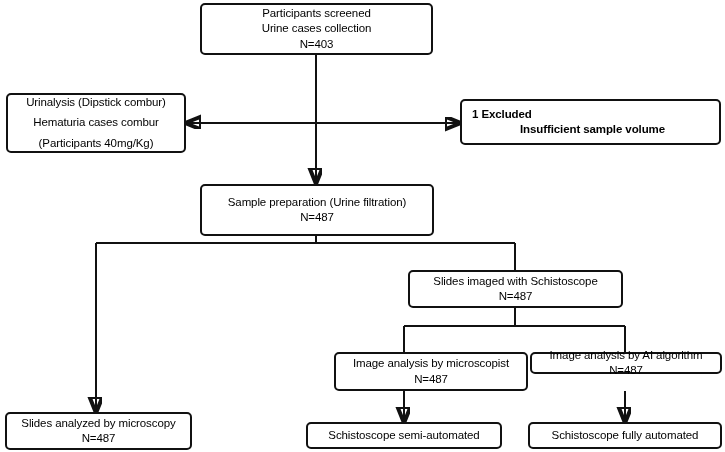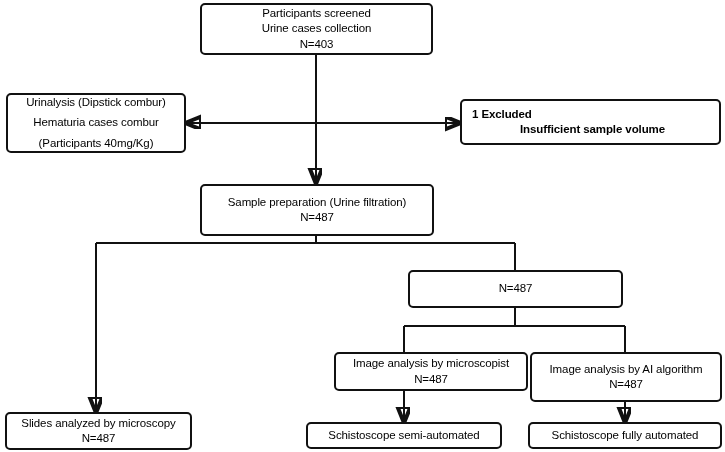--- a/index.html
+++ b/index.html
@@ -108,29 +108,30 @@
     <span class="line">1 Excluded</span>
     <span class="line indent">Insufficient sample volume</span>
   </div>
 
   <div class="node" style="left:200px; top:184px; width:234px; height:52px;">
     <span class="line">Sample preparation (Urine filtration)</span>
     <span class="line">N=487</span>
   </div>
 
   <div class="node" style="left:408px; top:270px; width:215px; height:38px;">
+    <span class="line">Slides imaged with Schistoscope</span>
     <span class="line">N=487</span>
   </div>
 
   <div class="node" style="left:307px; top:352px; width:194px; height:39px;margin-left:27px;">
     <span class="line">Image analysis by microscopist</span>
     <span class="line">N=487</span>
   </div>
 
-  <div class="node" style="left:530px; top:352px; width:192px; height:50px;">
+  <div class="node" style="left:530px; top:352px; width:192px; height:22px;">
     <span class="line">Image analysis by AI algorithm</span>
     <span class="line">N=487</span>
   </div>
 
   <div class="node" style="left:5px; top:412px; width:187px; height:38px;">
     <span class="line">Slides analyzed by microscopy</span>
     <span class="line">N=487</span>
   </div>
 
   <div class="node" style="left:306px; top:422px; width:196px; height:27px;">

